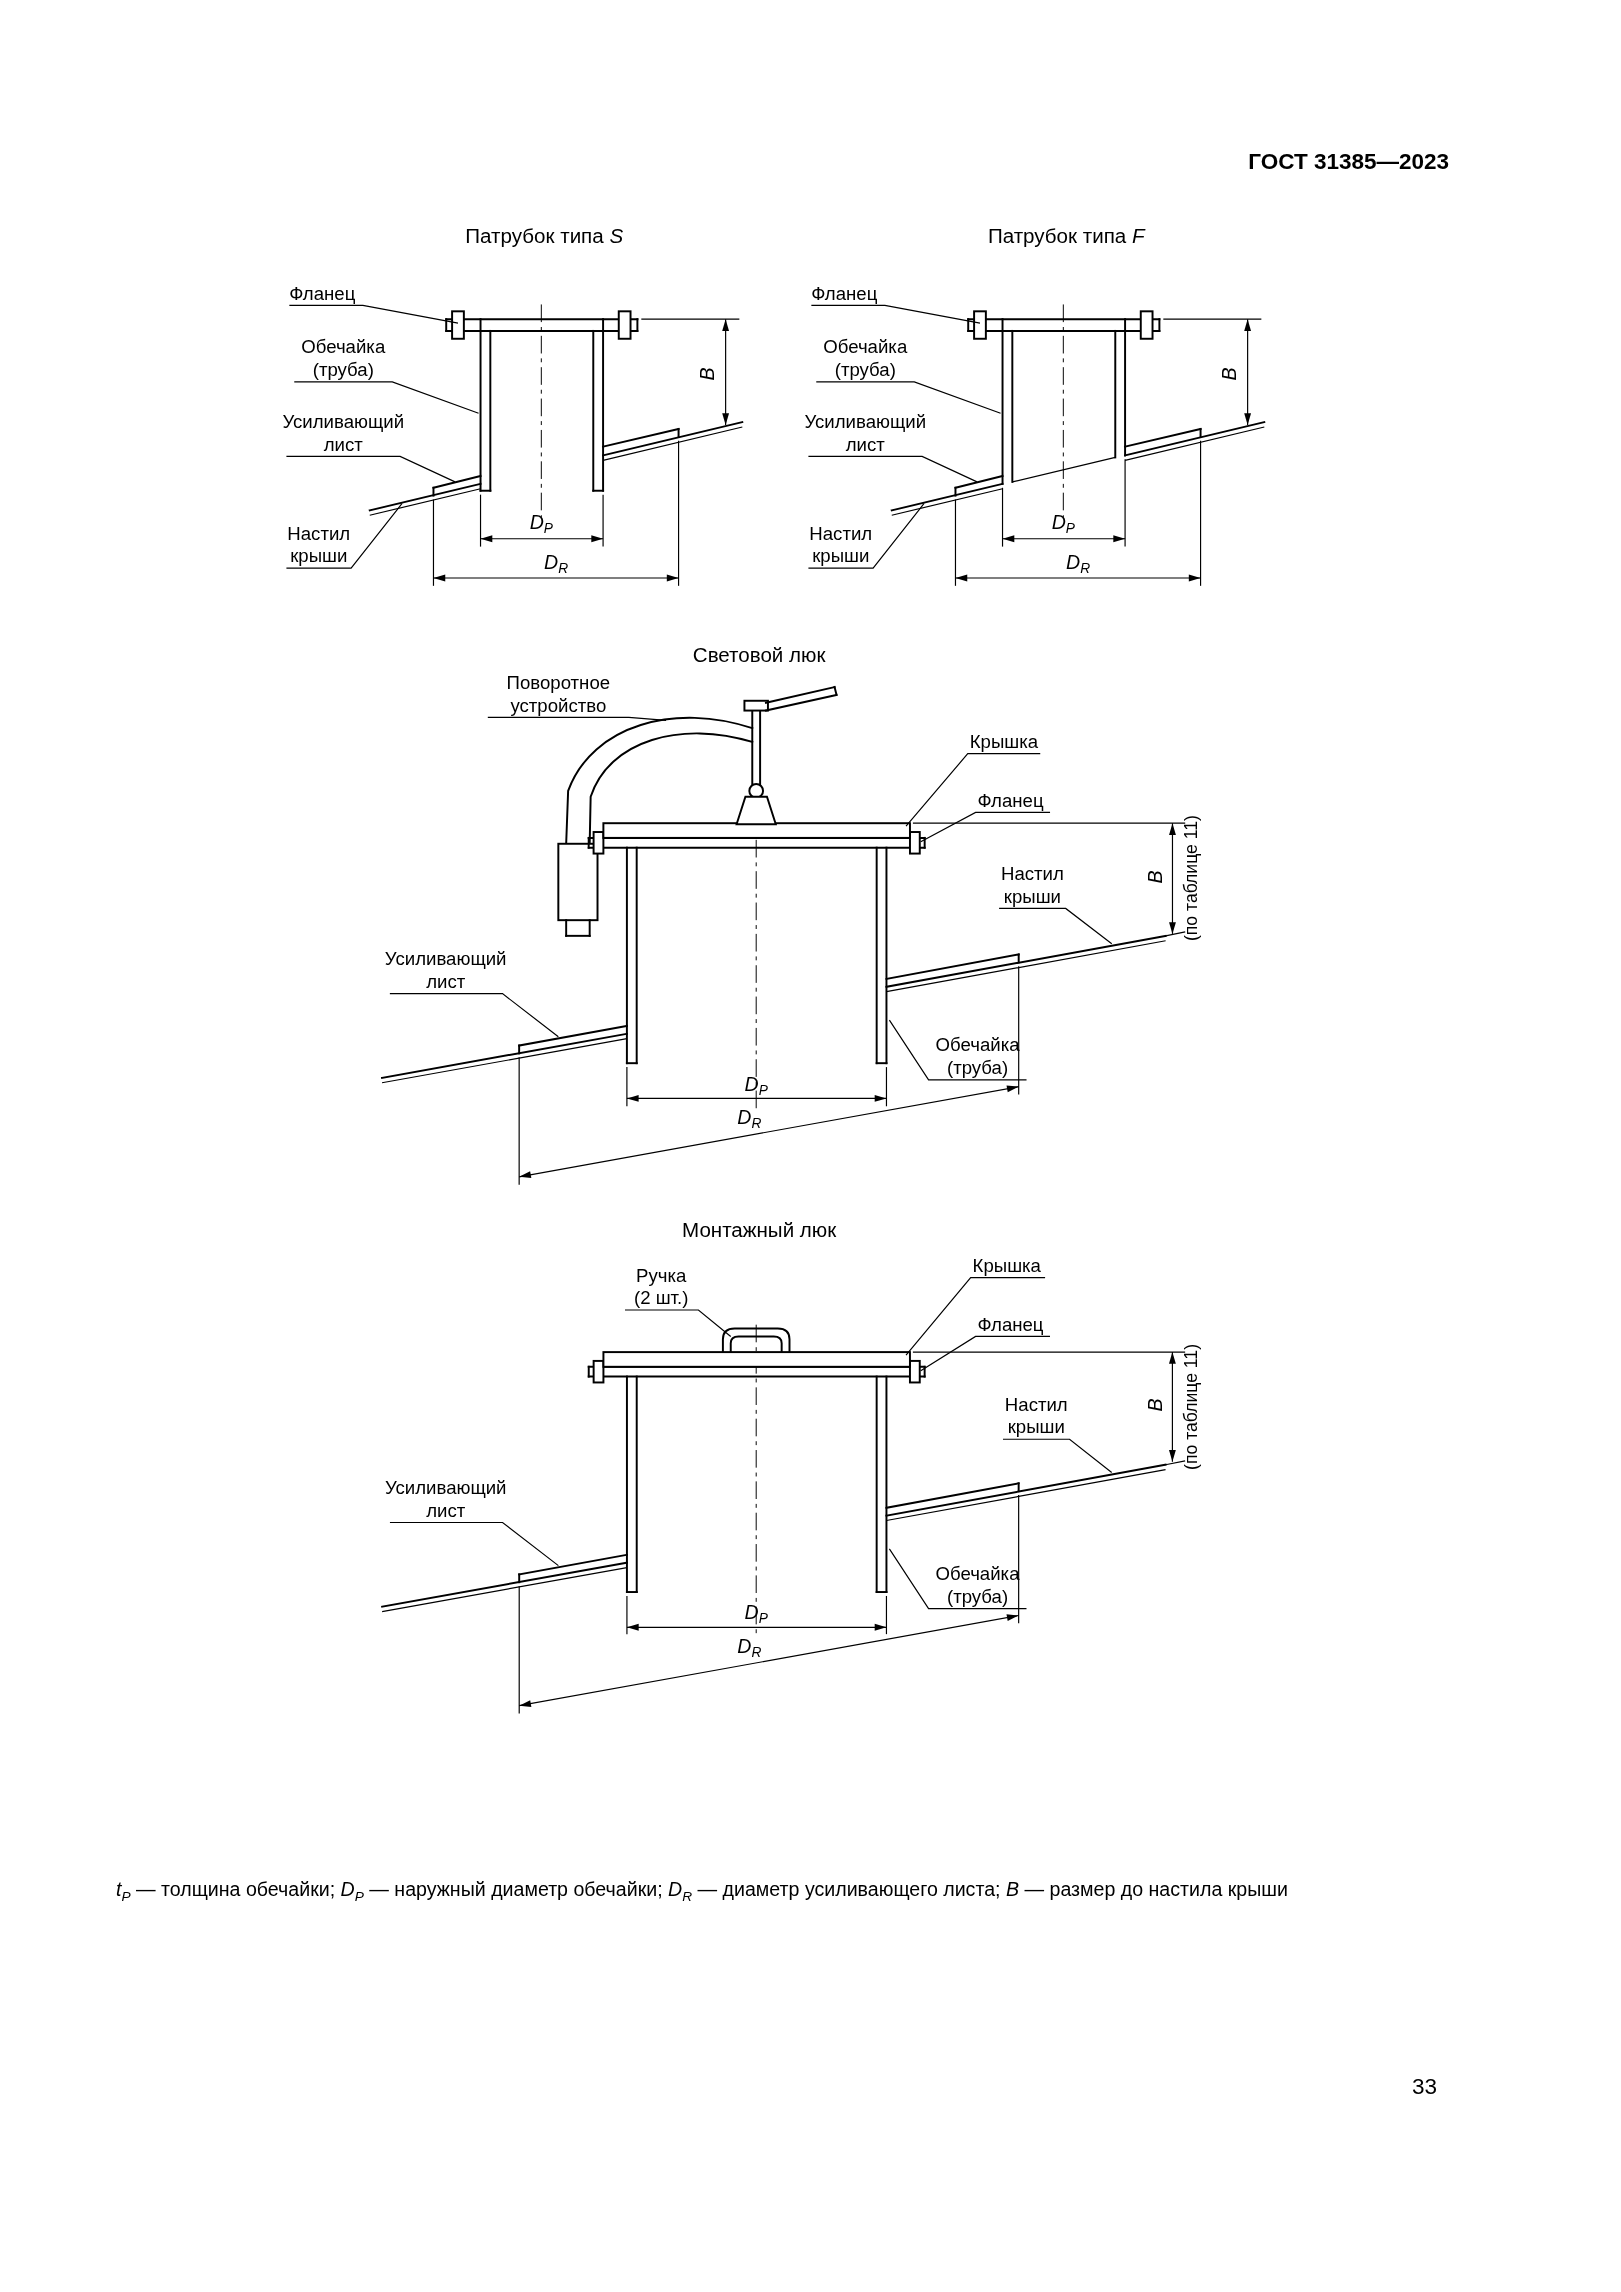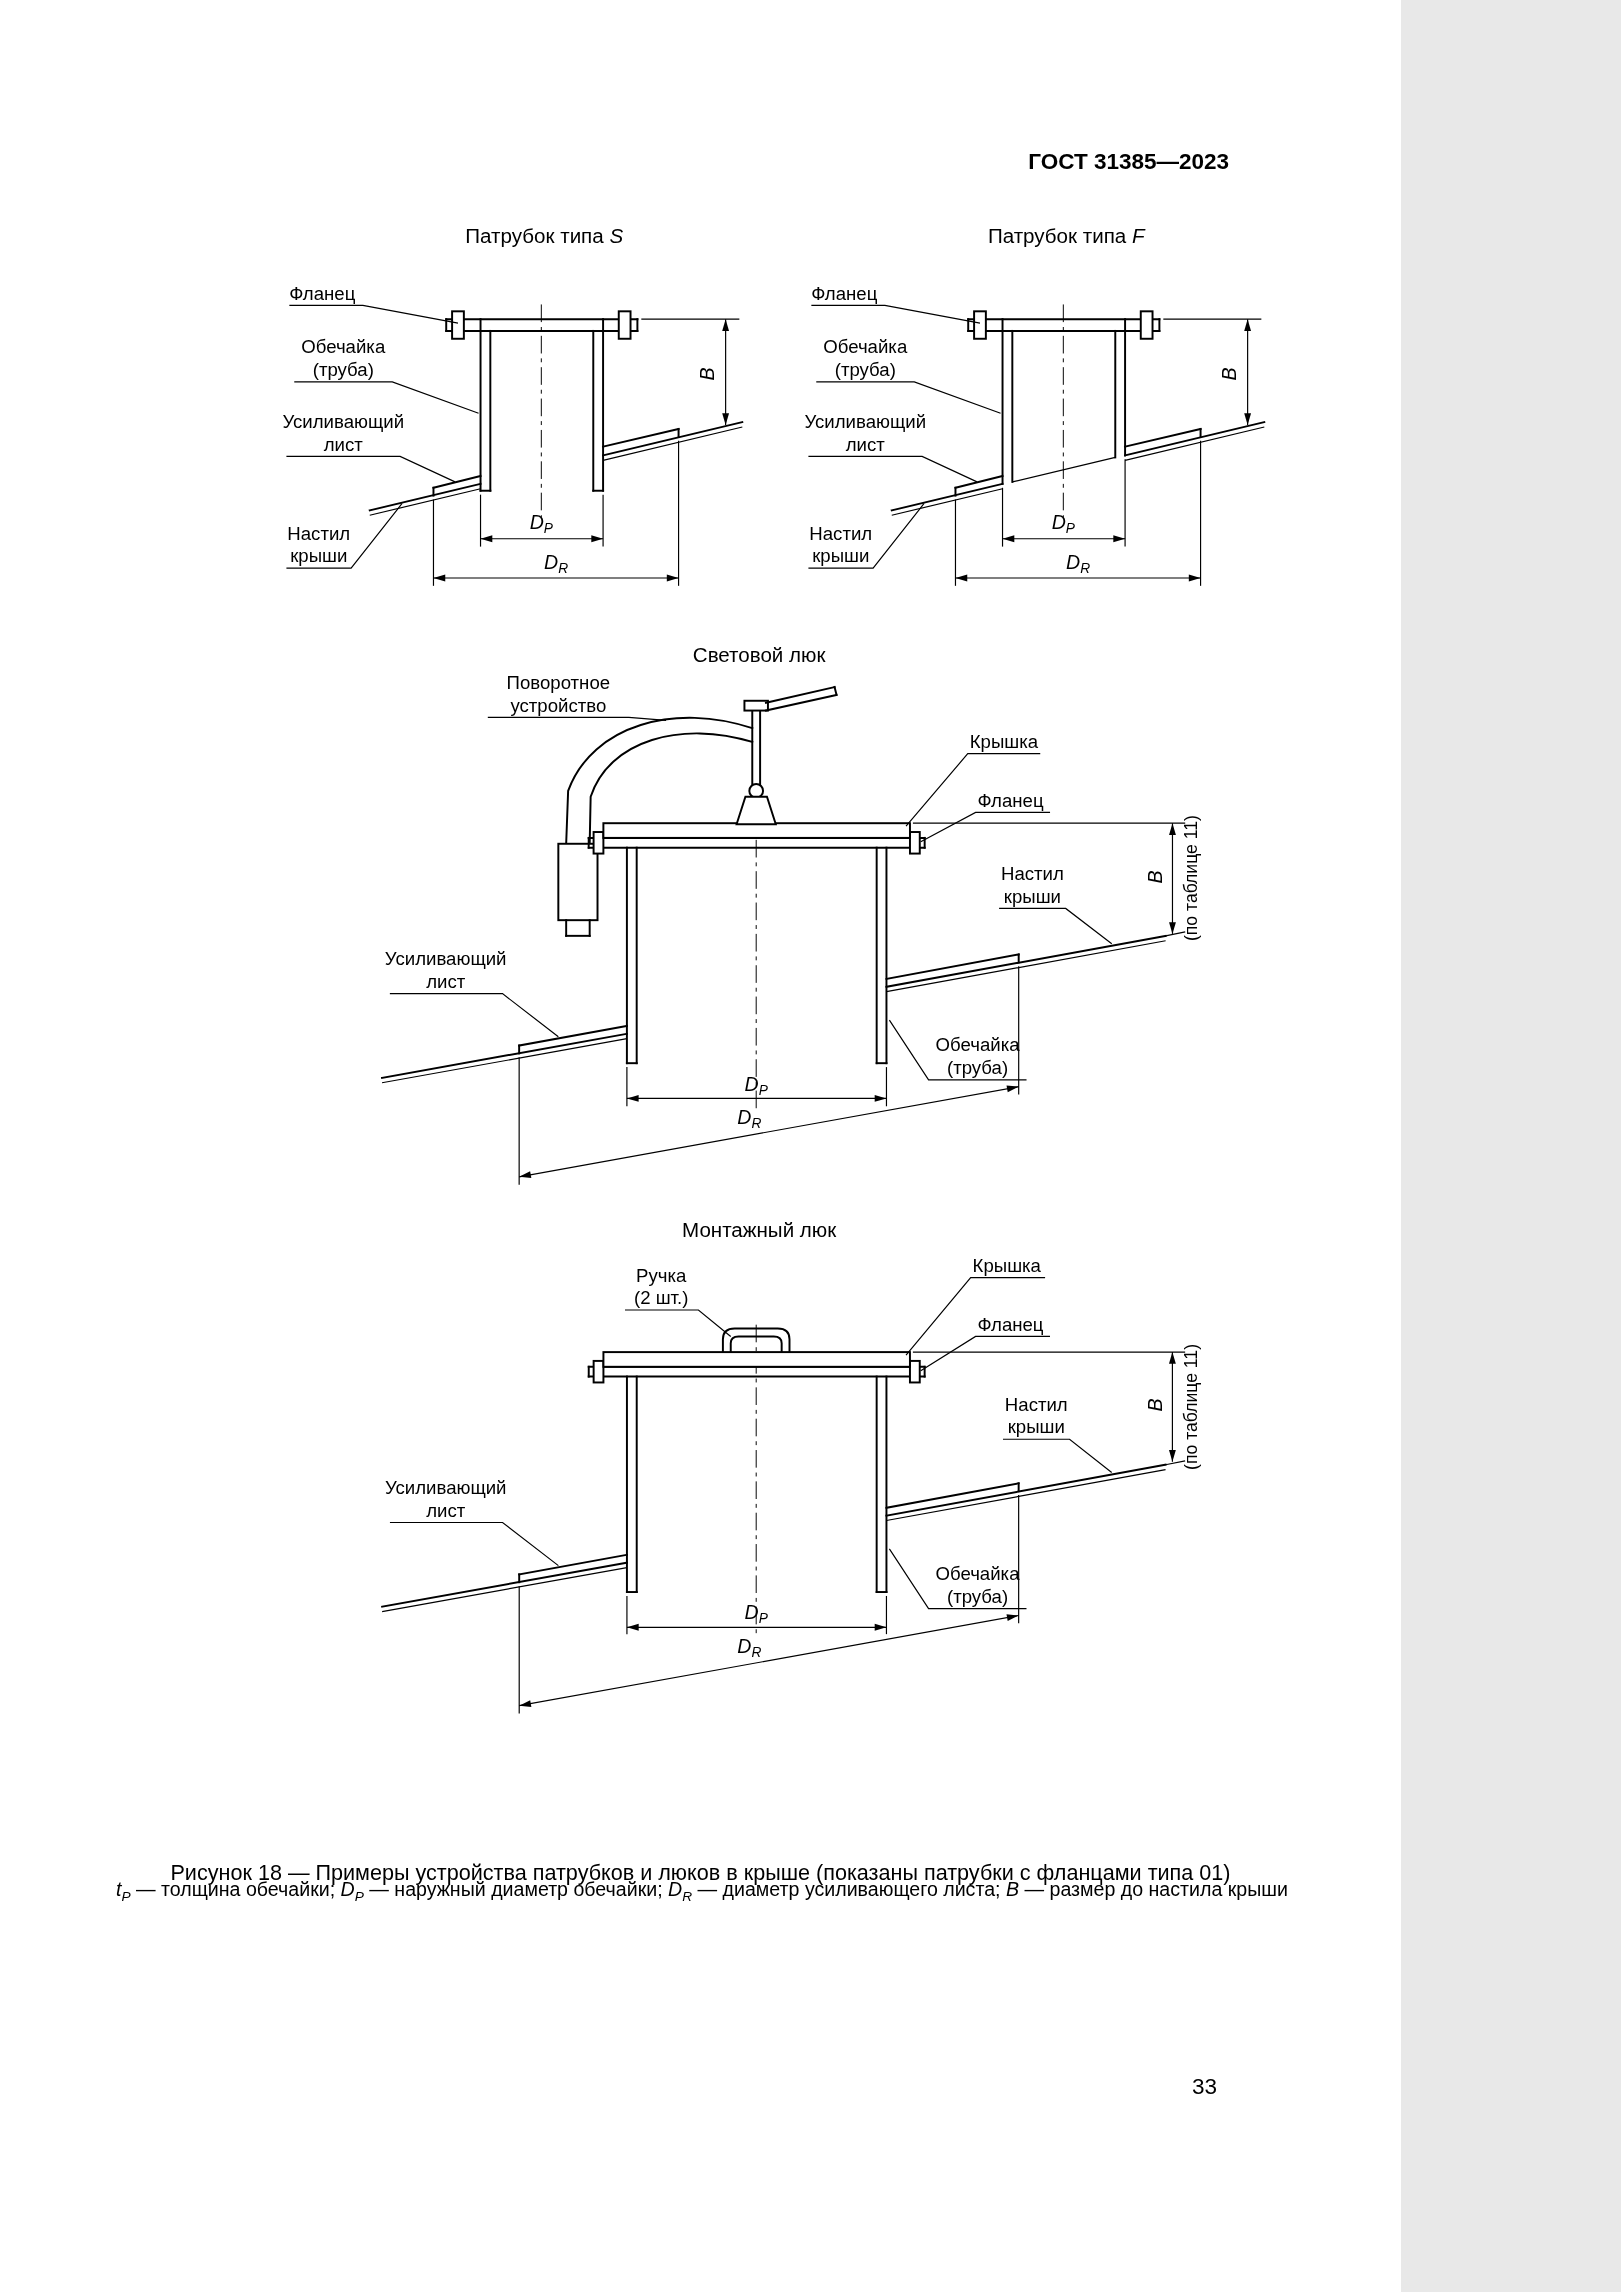--- a/index.html
+++ b/index.html
@@ -1,16 +1,16 @@
 <!DOCTYPE html>
 <html><head>
 <meta charset="utf-8">
 <style>
   html,body{margin:0;padding:0;background:#e8e8e8;}
-  .page{position:relative;width:1401px;height:2293px;background:#ffffff;
+  .page{position:relative;width:1621px;height:2293px;background:#ffffff;
         font-family:"Liberation Sans", sans-serif;color:#000;overflow:hidden;}
   .hdr{position:absolute;top:149px;right:172px;font-size:22.5px;font-weight:bold;}
   .footnote{position:absolute;top:1878px;left:116px;width:1402px;font-size:19.6px;}
   .footnote sub{font-size:13.7px;font-style:italic;}
   .caption{position:absolute;top:1860px;left:0;width:100%;text-align:center;font-size:21.6px;}
   .pagenum{position:absolute;top:2074px;right:184px;font-size:22.5px;margin-left:12px;}
   .it{font-style:italic;}
   svg{position:absolute;overflow:visible;}
   svg text{fill:#000;font-size:19px;font-family:"Liberation Sans", sans-serif;}
   .t-title{font-size:21px;}
@@ -400,18 +400,17 @@
     <g>
       <line class="s1" x1="150" y1="379" x2="150" y2="509"></line>
         <line class="s1" x1="660" y1="286" x2="660" y2="417"></line>
       <line class="s1" x1="150" y1="501" x2="660" y2="409" marker-start="url(#dS)" marker-end="url(#dE)"></line>
       <text class="t-dim mid" x="385" y="447"><tspan class="it">D</tspan><tspan class="sub" dy="4">R</tspan></text>
     </g>
   </svg>
 
   <div class="footnote"><span class="it">t</span><sub>P</sub><span> — толщина обечайки; </span><span class="it">D</span><sub>P</sub><span> — наружный диаметр обечайки; </span><span class="it">D</span><sub>R</sub><span> — диаметр усиливающего листа; </span><span class="it">B</span><span> — размер до настила крыши</span></div>
 
-  <div class="caption">Рисунок 18 — Примеры устройства патрубков и люков в крыше (показаны патрубки с фланцами типа 01)</div>
 
   <div class="pagenum">33</div>
 
 </div>
 
 
 </body></html>

